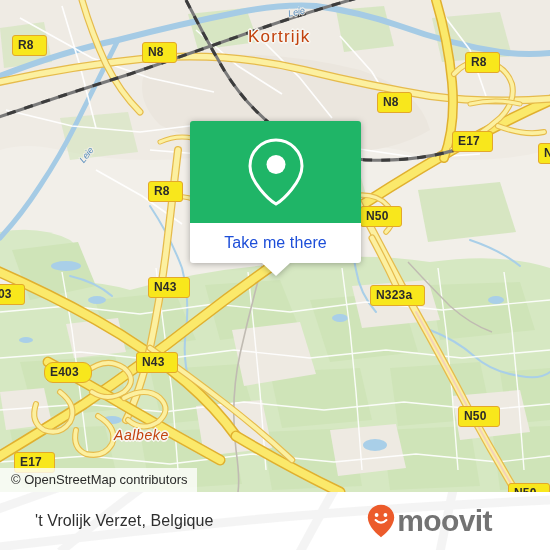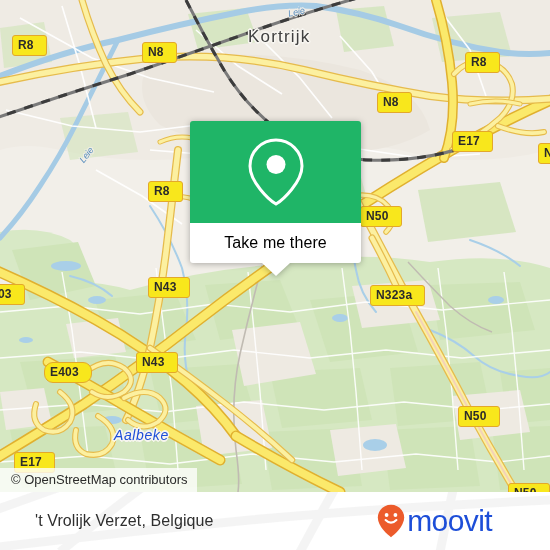--- a/index.html
+++ b/index.html
@@ -35,27 +35,27 @@
     text-shadow:
       -1.6px 0 #f7f5f0, 1.6px 0 #f7f5f0,
       0 -1.6px #f7f5f0, 0 1.6px #f7f5f0,
       -1.2px -1.2px #f7f5f0, 1.2px -1.2px #f7f5f0,
       -1.2px 1.2px #f7f5f0, 1.2px 1.2px #f7f5f0;
     pointer-events: none;
   }
   .place-city {
     font-size: 17px;
     letter-spacing: 1.2px;
-    color: #404040;
+    color: #c2410c;
   }
   .place-town {
     font-size: 14px;
     letter-spacing: 0.6px;
     font-style: italic;
-    color: #1d4ed8;
+    color: #c2410c;
   }
   .place-water {
     font-size: 9px;
     font-style: italic;
     color: #5b8fbf;
     text-shadow:
       -1.4px 0 #f2efe9, 1.4px 0 #f2efe9,
       0 -1.4px #f2efe9, 0 1.4px #f2efe9;
   }
 
@@ -109,21 +109,21 @@
     background: #ffffff;
     height: 40px;
     border-radius: 0 0 3px 3px;
     display: flex;
     align-items: center;
     justify-content: center;
     position: relative;
   }
   #callout-label {
     font-size: 16px;
-    color: #000000;
+    color: #1d4ed8;
     letter-spacing: 0.1px;
     font-family: "Liberation Sans", sans-serif;
   }
   #callout-tail {
     position: absolute;
     left: 50%;
     margin-left: -14px;
     top: 100%;
     width: 0; height: 0;
     border-left: 14px solid transparent;
@@ -161,22 +161,22 @@
     font-family: "Liberation Sans", sans-serif;
     white-space: nowrap;
   }
   #brand {
     display: flex;
     align-items: center;
     gap: 2px;
   }
   #brand-word {
     font-size: 30px;
-    font-weight: normal;
-    color: #1d4ed8;
+    font-weight: bold;
+    color: #737373;
     letter-spacing: -0.6px;
     line-height: 1;
     font-family: "Liberation Sans", sans-serif;
   }
 </style>
 </head>
 <body>
 
 <div id="app">
 

